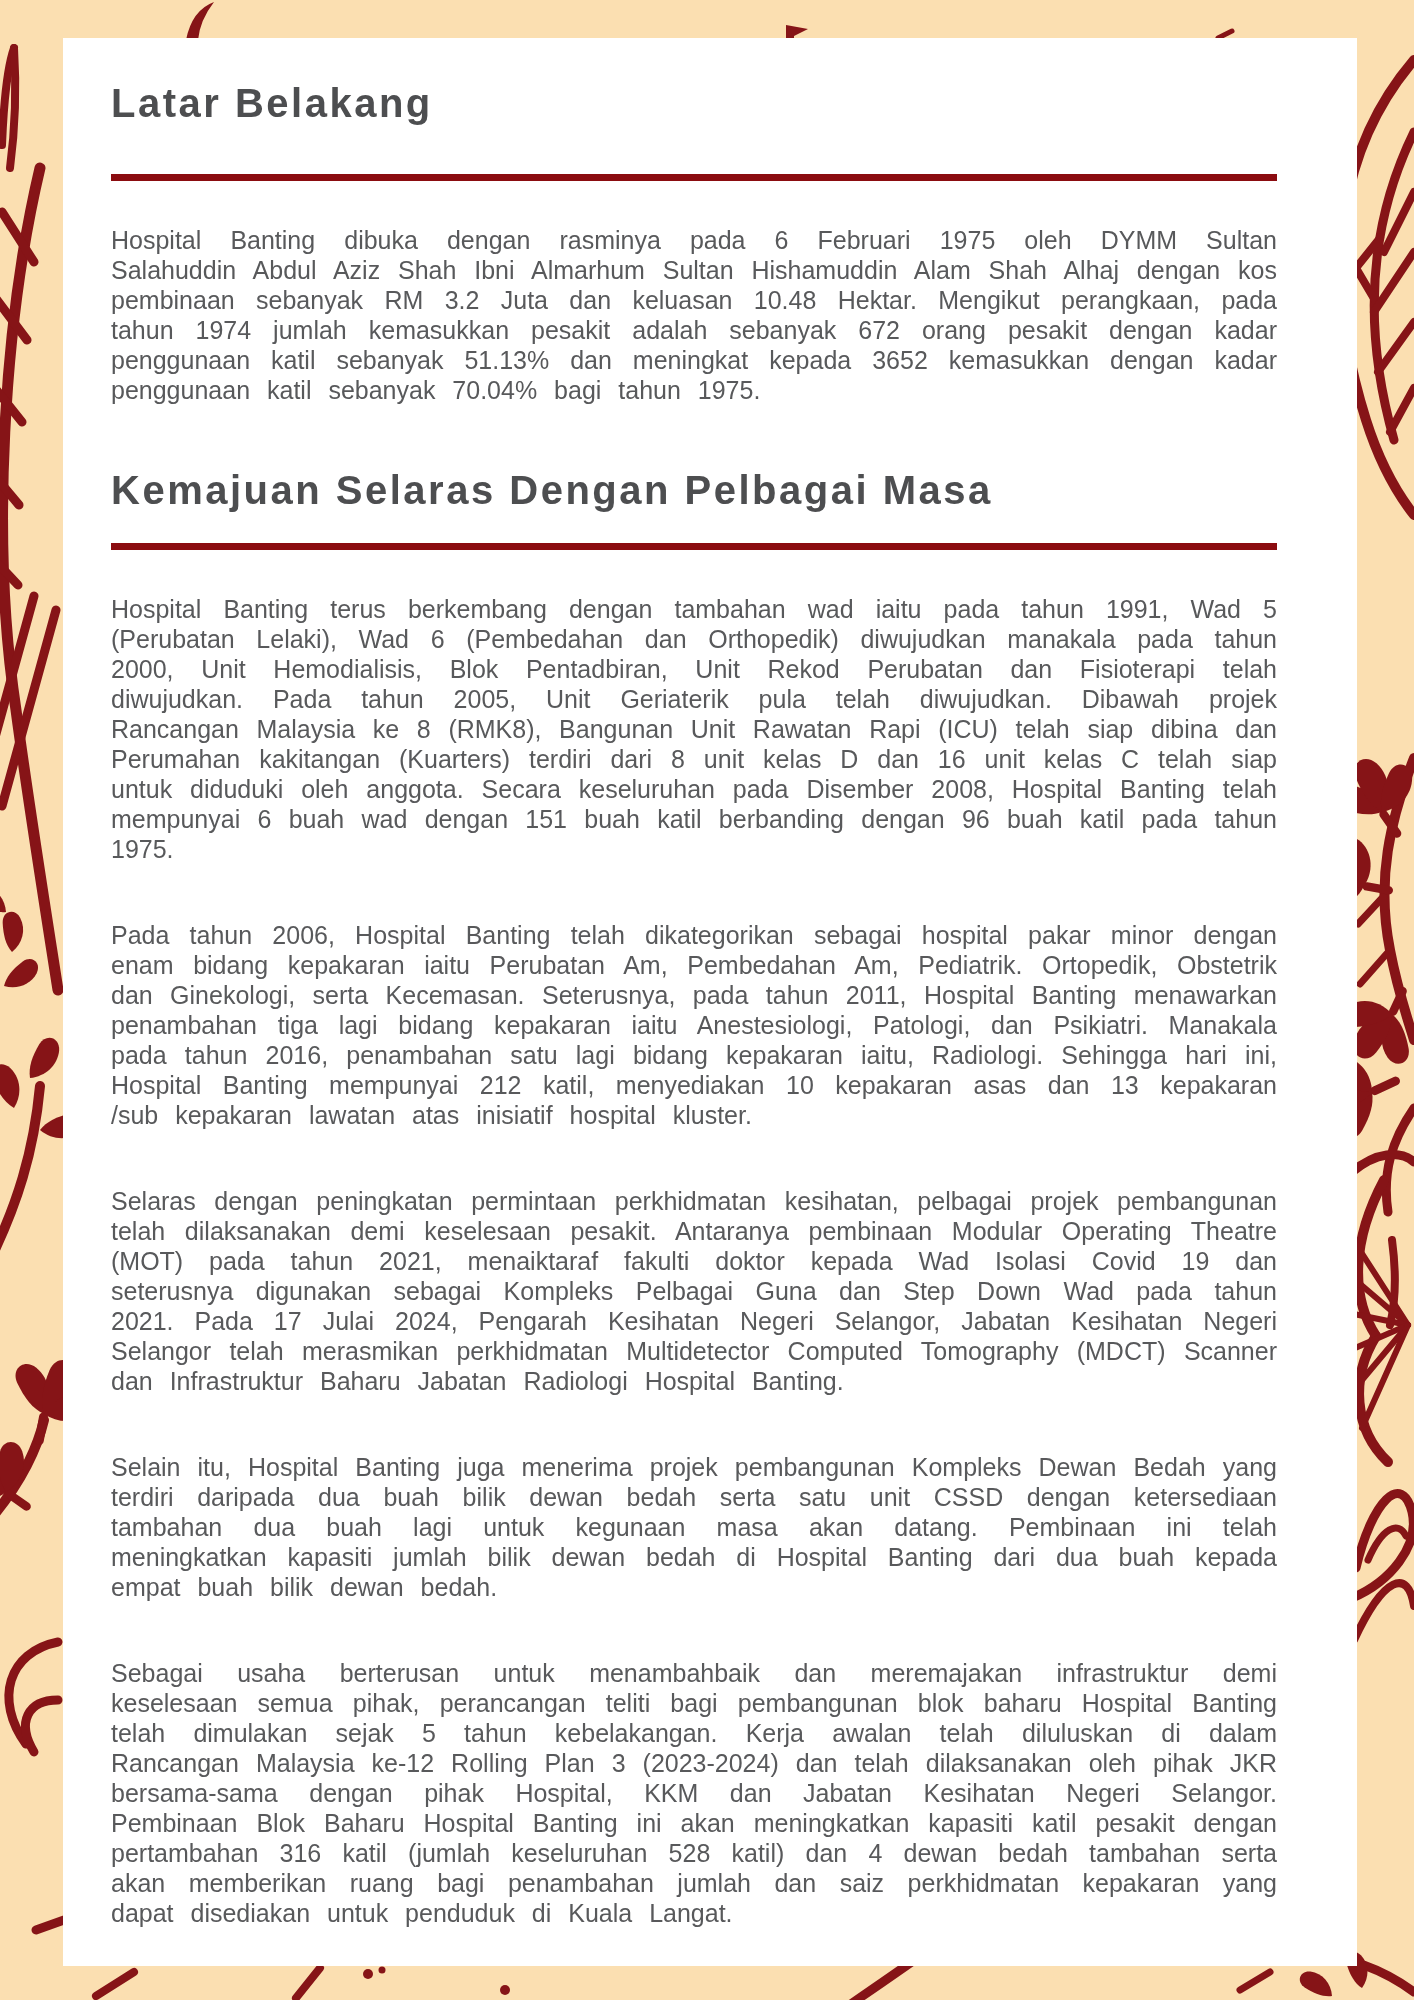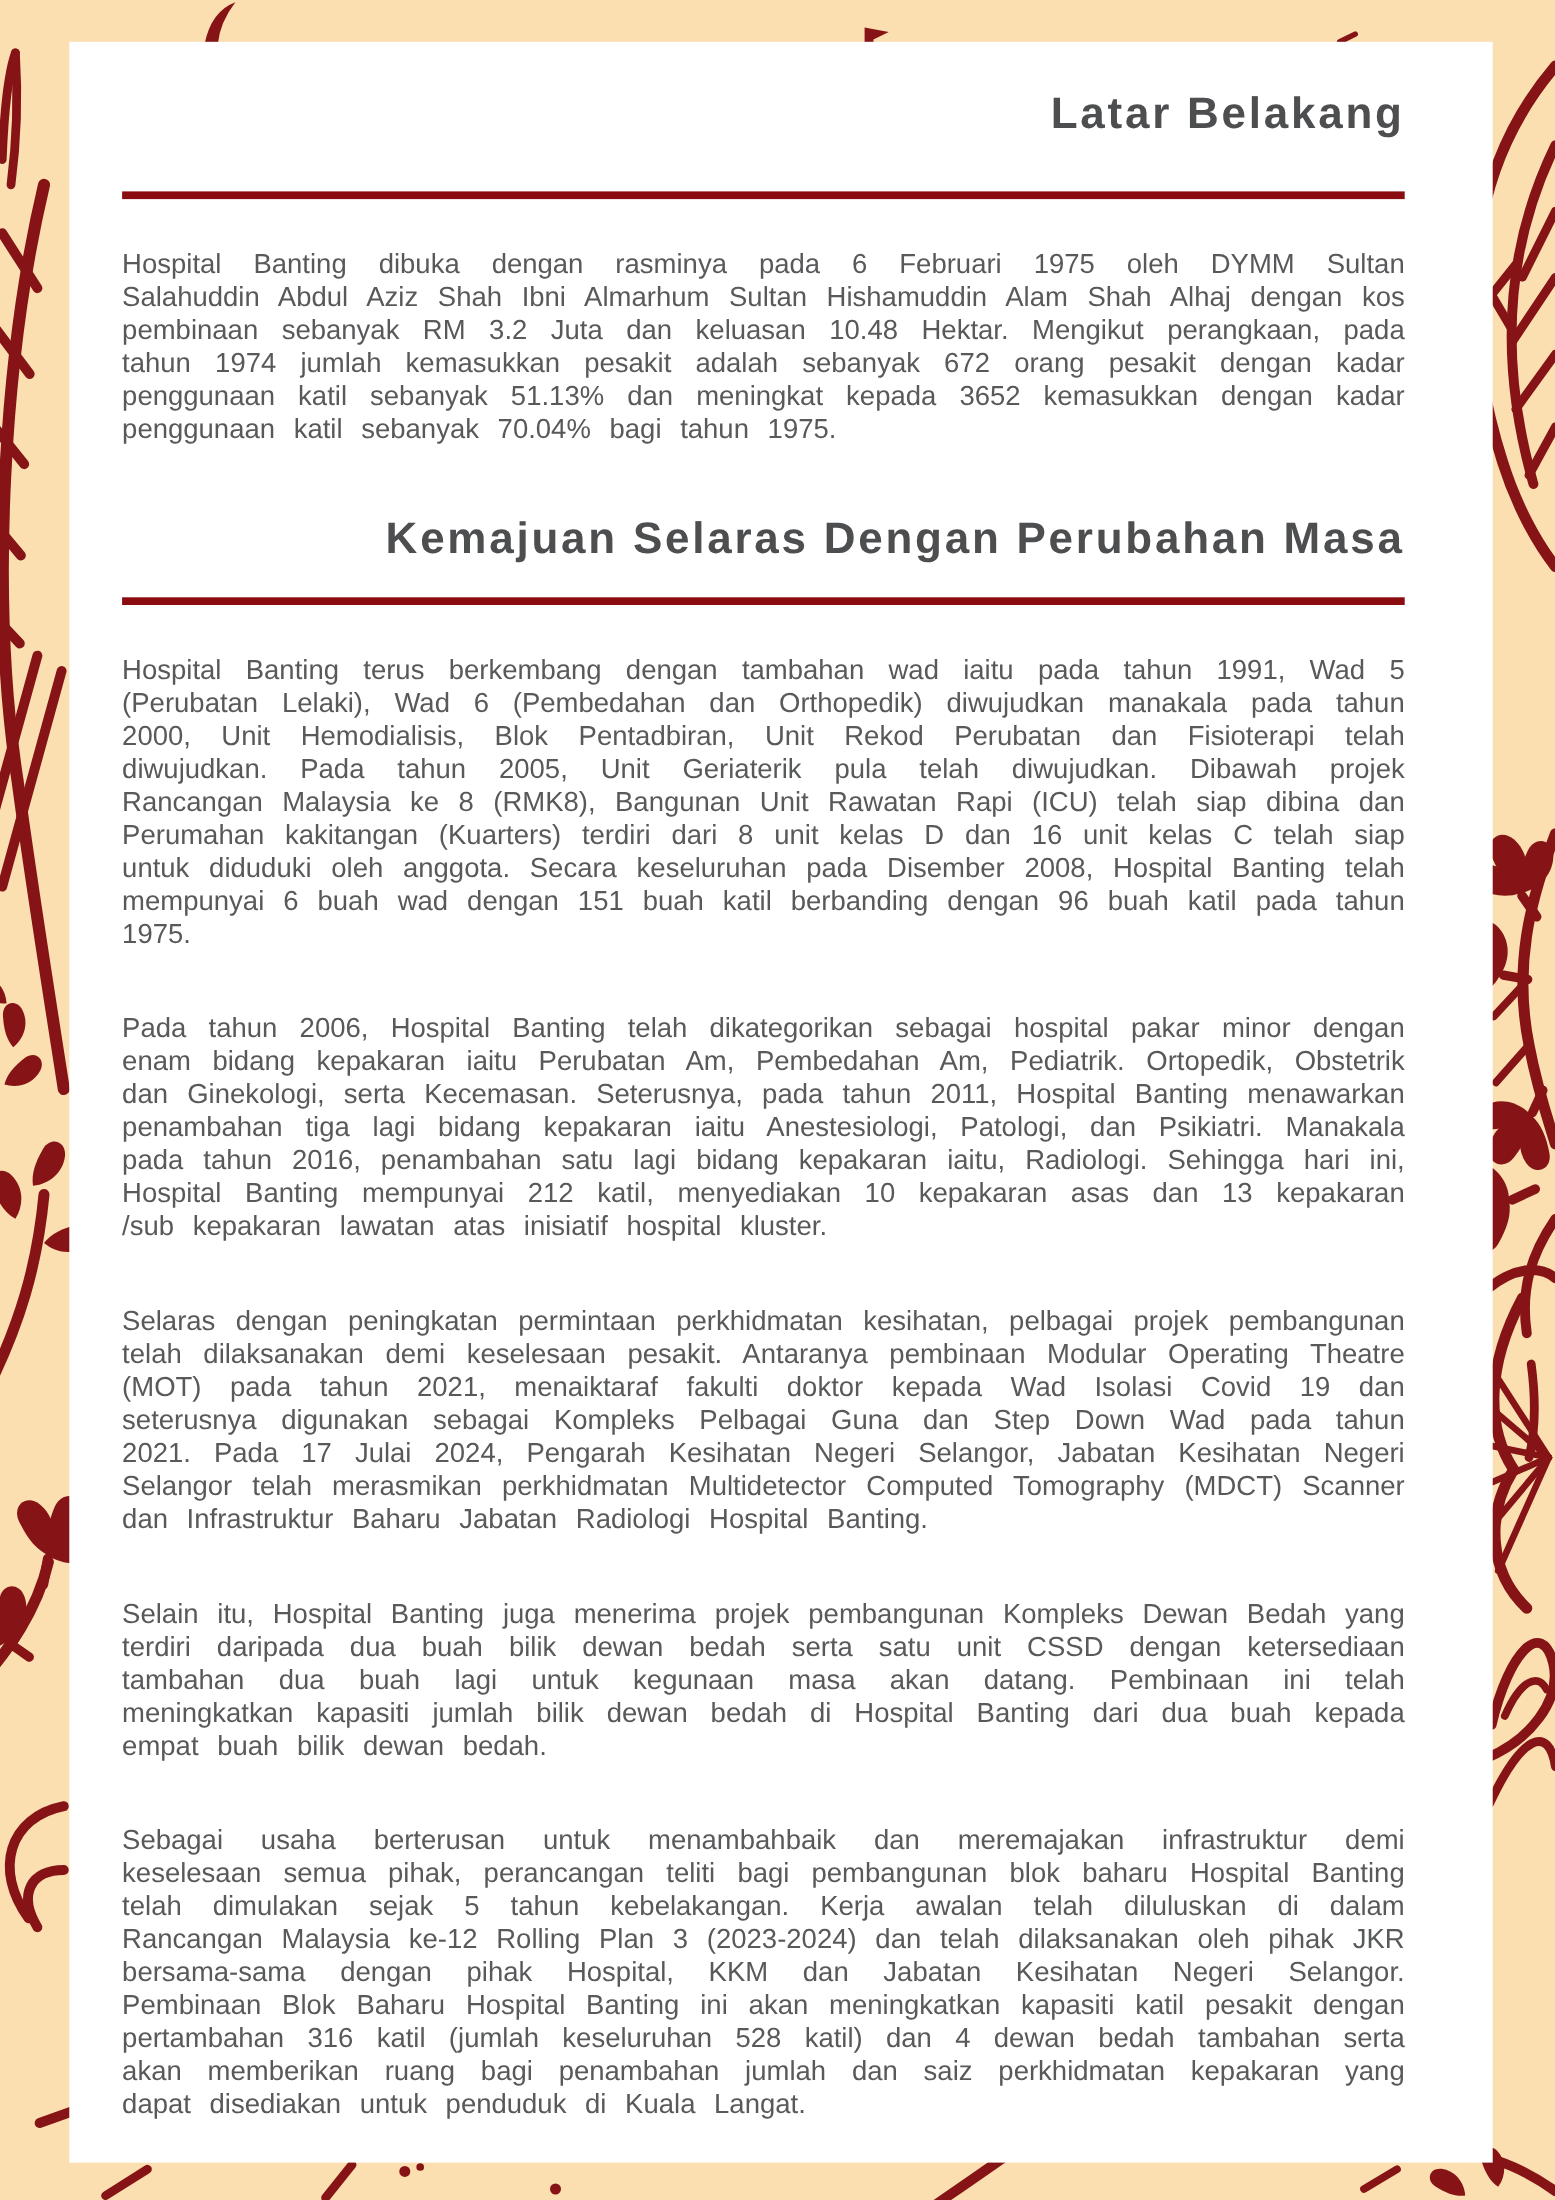--- a/index.html
+++ b/index.html
@@ -23,21 +23,20 @@
   .card{
     position:absolute;left:63px;top:38px;width:1294px;height:1928px;
     background:var(--color-card,#fff);
     padding:42px 80px 60px 48px;
   }
   h1.section-title{
     margin:0;
     font-size:40px;line-height:1.15;font-weight:bold;
     letter-spacing:2.5px;
     color:var(--color-heading-text,#4D4E50);
-    text-align:right;
   }
   .rule{
     height:7px;width:100%;
     background:var(--color-accent-rule,#8B0C10);
     margin-top:30px;
   }
   .section-first .rule{margin-top:48px;}
   .section + .section{margin-top:62px;}
   p.body-paragraph{
     margin:44px 0 0 0;
@@ -162,21 +161,21 @@
 
   <main class="card">
 
     <section class="section section-first">
       <h1 class="section-title">Latar Belakang</h1>
       <div class="rule"></div>
       <p class="body-paragraph">Hospital Banting dibuka dengan rasminya pada 6 Februari 1975 oleh DYMM Sultan Salahuddin Abdul Aziz Shah Ibni Almarhum Sultan Hishamuddin Alam Shah Alhaj dengan kos pembinaan sebanyak RM 3.2 Juta dan keluasan 10.48 Hektar. Mengikut perangkaan, pada tahun 1974 jumlah kemasukkan pesakit adalah sebanyak 672 orang pesakit dengan kadar penggunaan katil sebanyak 51.13% dan meningkat kepada 3652 kemasukkan dengan kadar penggunaan katil sebanyak 70.04% bagi tahun 1975.</p>
     </section>
 
     <section class="section">
-      <h1 class="section-title">Kemajuan Selaras Dengan Perubahan Masa</h1>
+      <h1 class="section-title">Kemajuan Selaras Dengan Pelbagai Masa</h1>
       <div class="rule"></div>
       <p class="body-paragraph">Hospital Banting terus berkembang dengan tambahan wad iaitu pada tahun 1991, Wad 5 (Perubatan Lelaki), Wad 6 (Pembedahan dan Orthopedik) diwujudkan manakala pada tahun 2000, Unit Hemodialisis, Blok Pentadbiran, Unit Rekod Perubatan dan Fisioterapi telah diwujudkan. Pada tahun 2005, Unit Geriaterik pula telah diwujudkan. Dibawah projek Rancangan Malaysia ke 8 (RMK8), Bangunan Unit Rawatan Rapi (ICU) telah siap dibina dan Perumahan kakitangan (Kuarters) terdiri dari 8 unit kelas D dan 16 unit kelas C telah siap untuk diduduki oleh anggota. Secara keseluruhan pada Disember 2008, Hospital Banting telah mempunyai 6 buah wad dengan 151 buah katil berbanding dengan 96 buah katil pada tahun 1975.</p>
       <p class="body-paragraph">Pada tahun 2006, Hospital Banting telah dikategorikan sebagai hospital pakar minor dengan enam bidang kepakaran iaitu Perubatan Am, Pembedahan Am, Pediatrik. Ortopedik, Obstetrik dan Ginekologi, serta Kecemasan. Seterusnya, pada tahun 2011, Hospital Banting menawarkan penambahan tiga lagi bidang kepakaran iaitu Anestesiologi, Patologi, dan Psikiatri. Manakala pada tahun 2016, penambahan satu lagi bidang kepakaran iaitu, Radiologi. Sehingga hari ini, Hospital Banting mempunyai 212 katil, menyediakan 10 kepakaran asas dan 13 kepakaran /sub kepakaran lawatan atas inisiatif hospital kluster.</p>
       <p class="body-paragraph">Selaras dengan peningkatan permintaan perkhidmatan kesihatan, pelbagai projek pembangunan telah dilaksanakan demi keselesaan pesakit. Antaranya pembinaan Modular Operating Theatre (MOT) pada tahun 2021, menaiktaraf fakulti doktor kepada Wad Isolasi Covid 19 dan seterusnya digunakan sebagai Kompleks Pelbagai Guna dan Step Down Wad pada tahun 2021. Pada 17 Julai 2024, Pengarah Kesihatan Negeri Selangor, Jabatan Kesihatan Negeri Selangor telah merasmikan perkhidmatan Multidetector Computed Tomography (MDCT) Scanner dan Infrastruktur Baharu Jabatan Radiologi Hospital Banting.</p>
       <p class="body-paragraph">Selain itu, Hospital Banting juga menerima projek pembangunan Kompleks Dewan Bedah yang terdiri daripada dua buah bilik dewan bedah serta satu unit CSSD dengan ketersediaan tambahan dua buah lagi untuk kegunaan masa akan datang. Pembinaan ini telah meningkatkan kapasiti jumlah bilik dewan bedah di Hospital Banting dari dua buah kepada empat buah bilik dewan bedah.</p>
       <p class="body-paragraph">Sebagai usaha berterusan untuk menambahbaik dan meremajakan infrastruktur demi keselesaan semua pihak, perancangan teliti bagi pembangunan blok baharu Hospital Banting telah dimulakan sejak 5 tahun kebelakangan. Kerja awalan telah diluluskan di dalam Rancangan Malaysia ke-12 Rolling Plan 3 (2023-2024) dan telah dilaksanakan oleh pihak JKR bersama-sama dengan pihak Hospital, KKM dan Jabatan Kesihatan Negeri Selangor. Pembinaan Blok Baharu Hospital Banting ini akan meningkatkan kapasiti katil pesakit dengan pertambahan 316 katil (jumlah keseluruhan 528 katil) dan 4 dewan bedah tambahan serta akan memberikan ruang bagi penambahan jumlah dan saiz perkhidmatan kepakaran yang dapat disediakan untuk penduduk di Kuala Langat.</p>
     </section>
 
   </main>
 </div>

